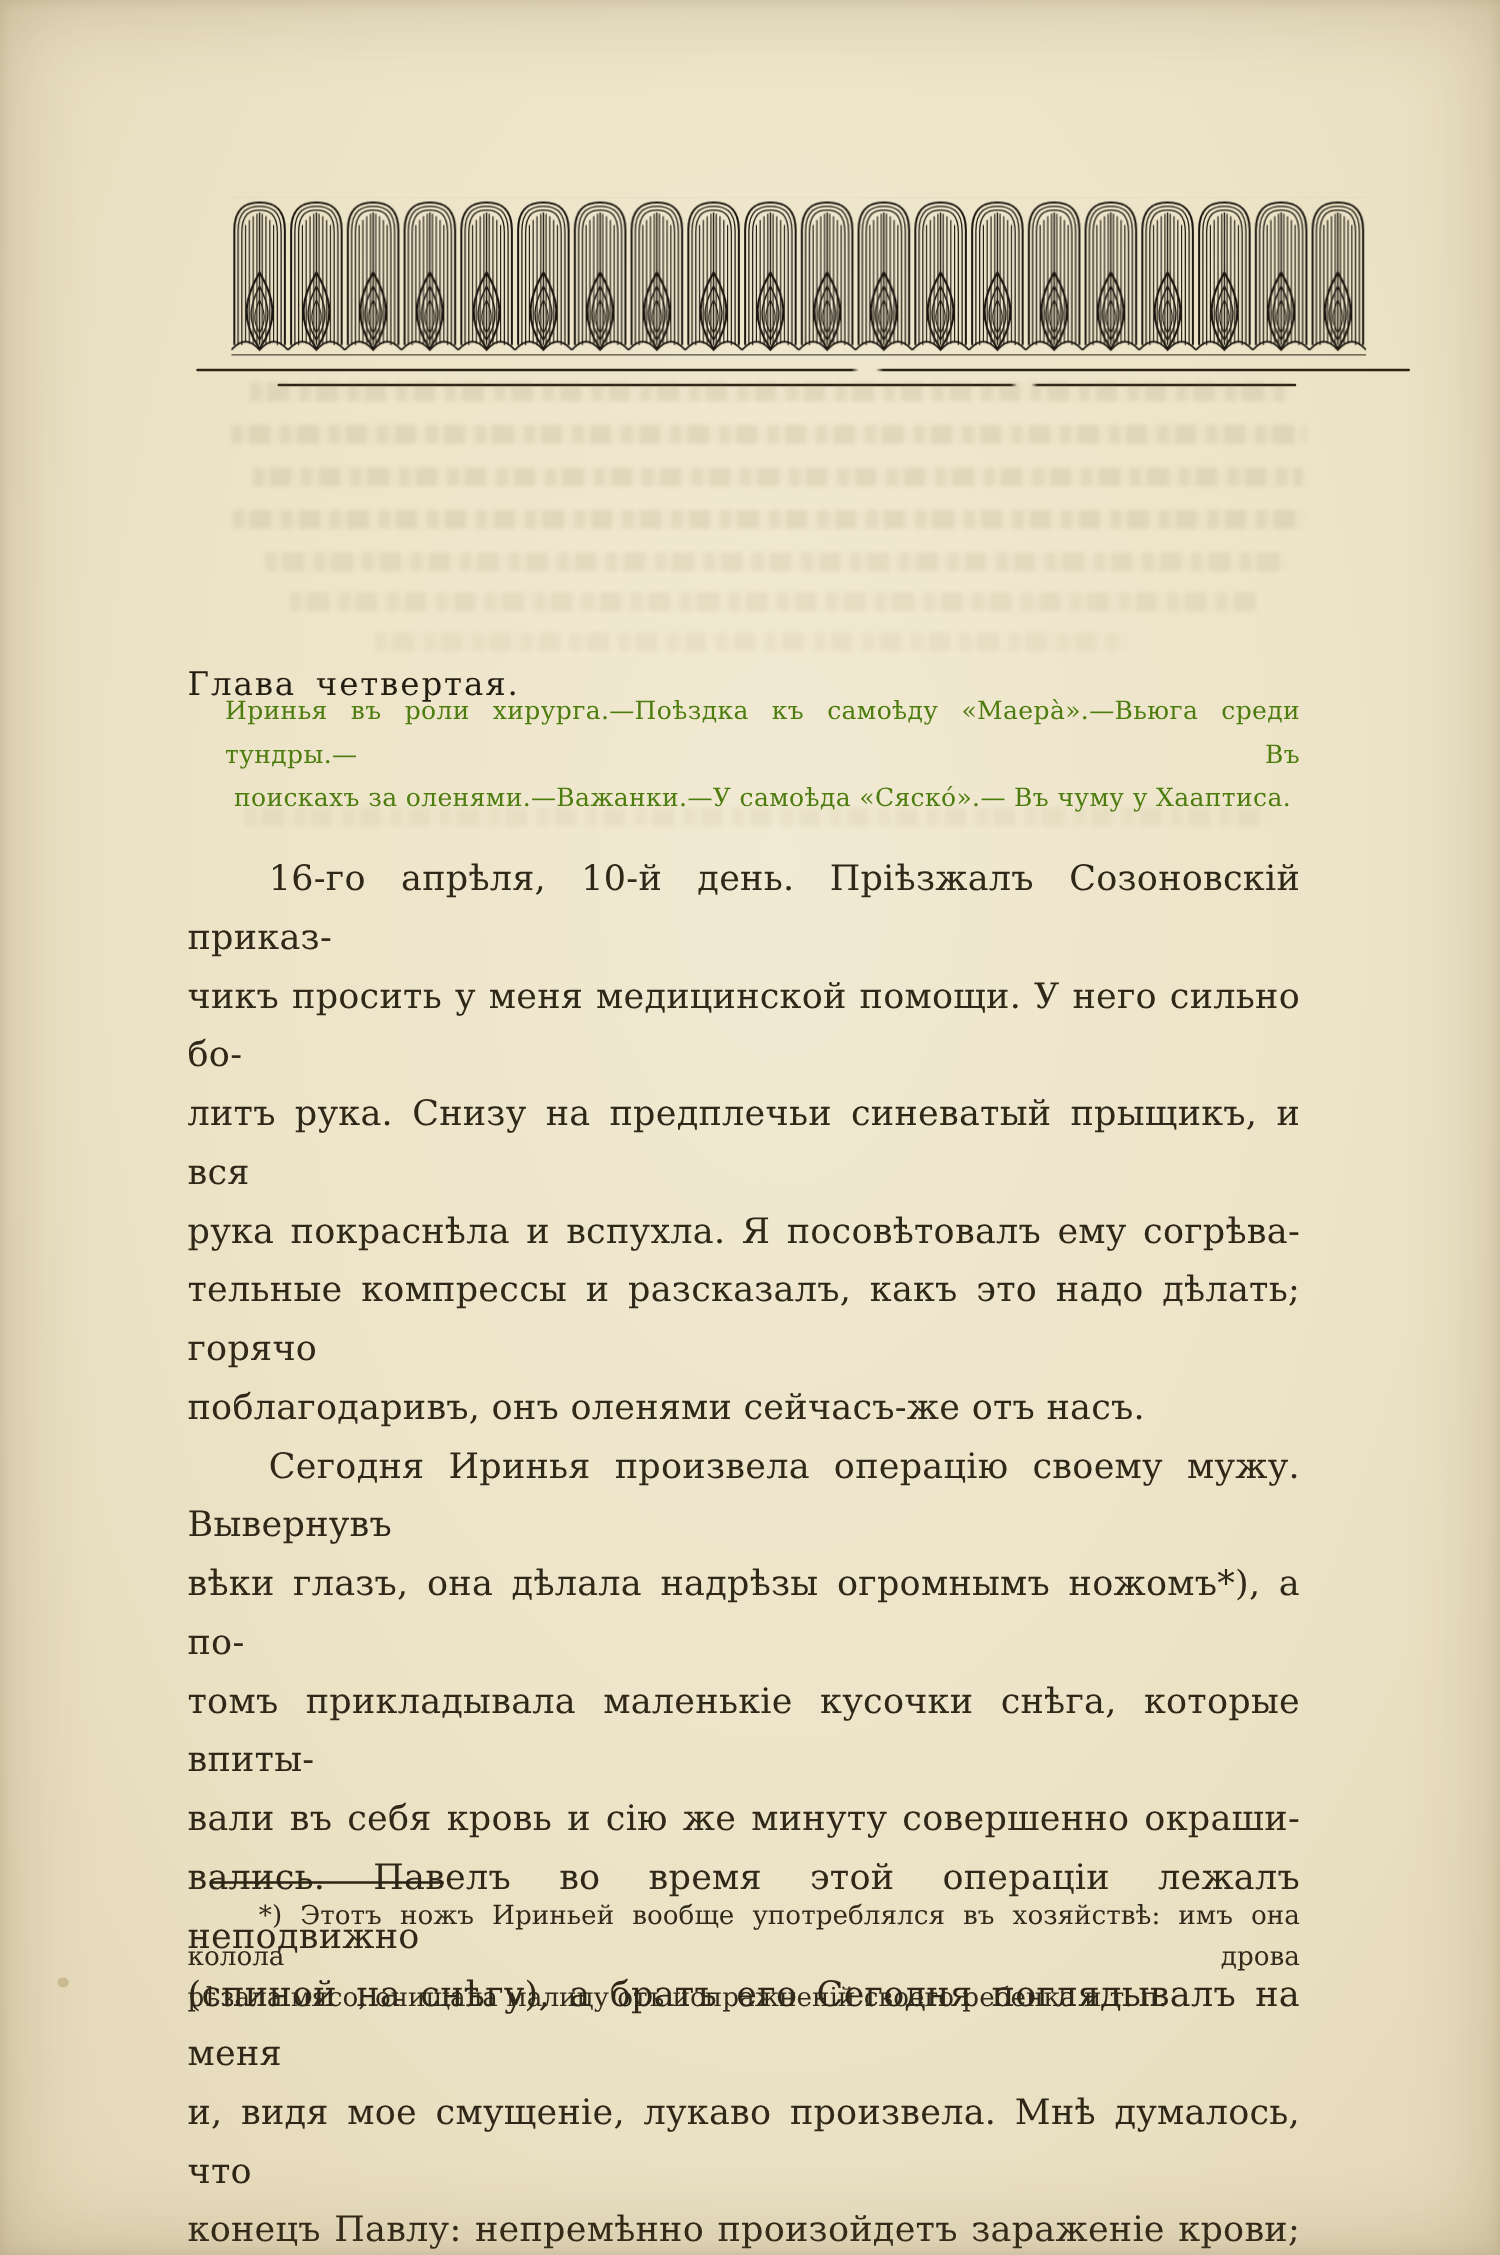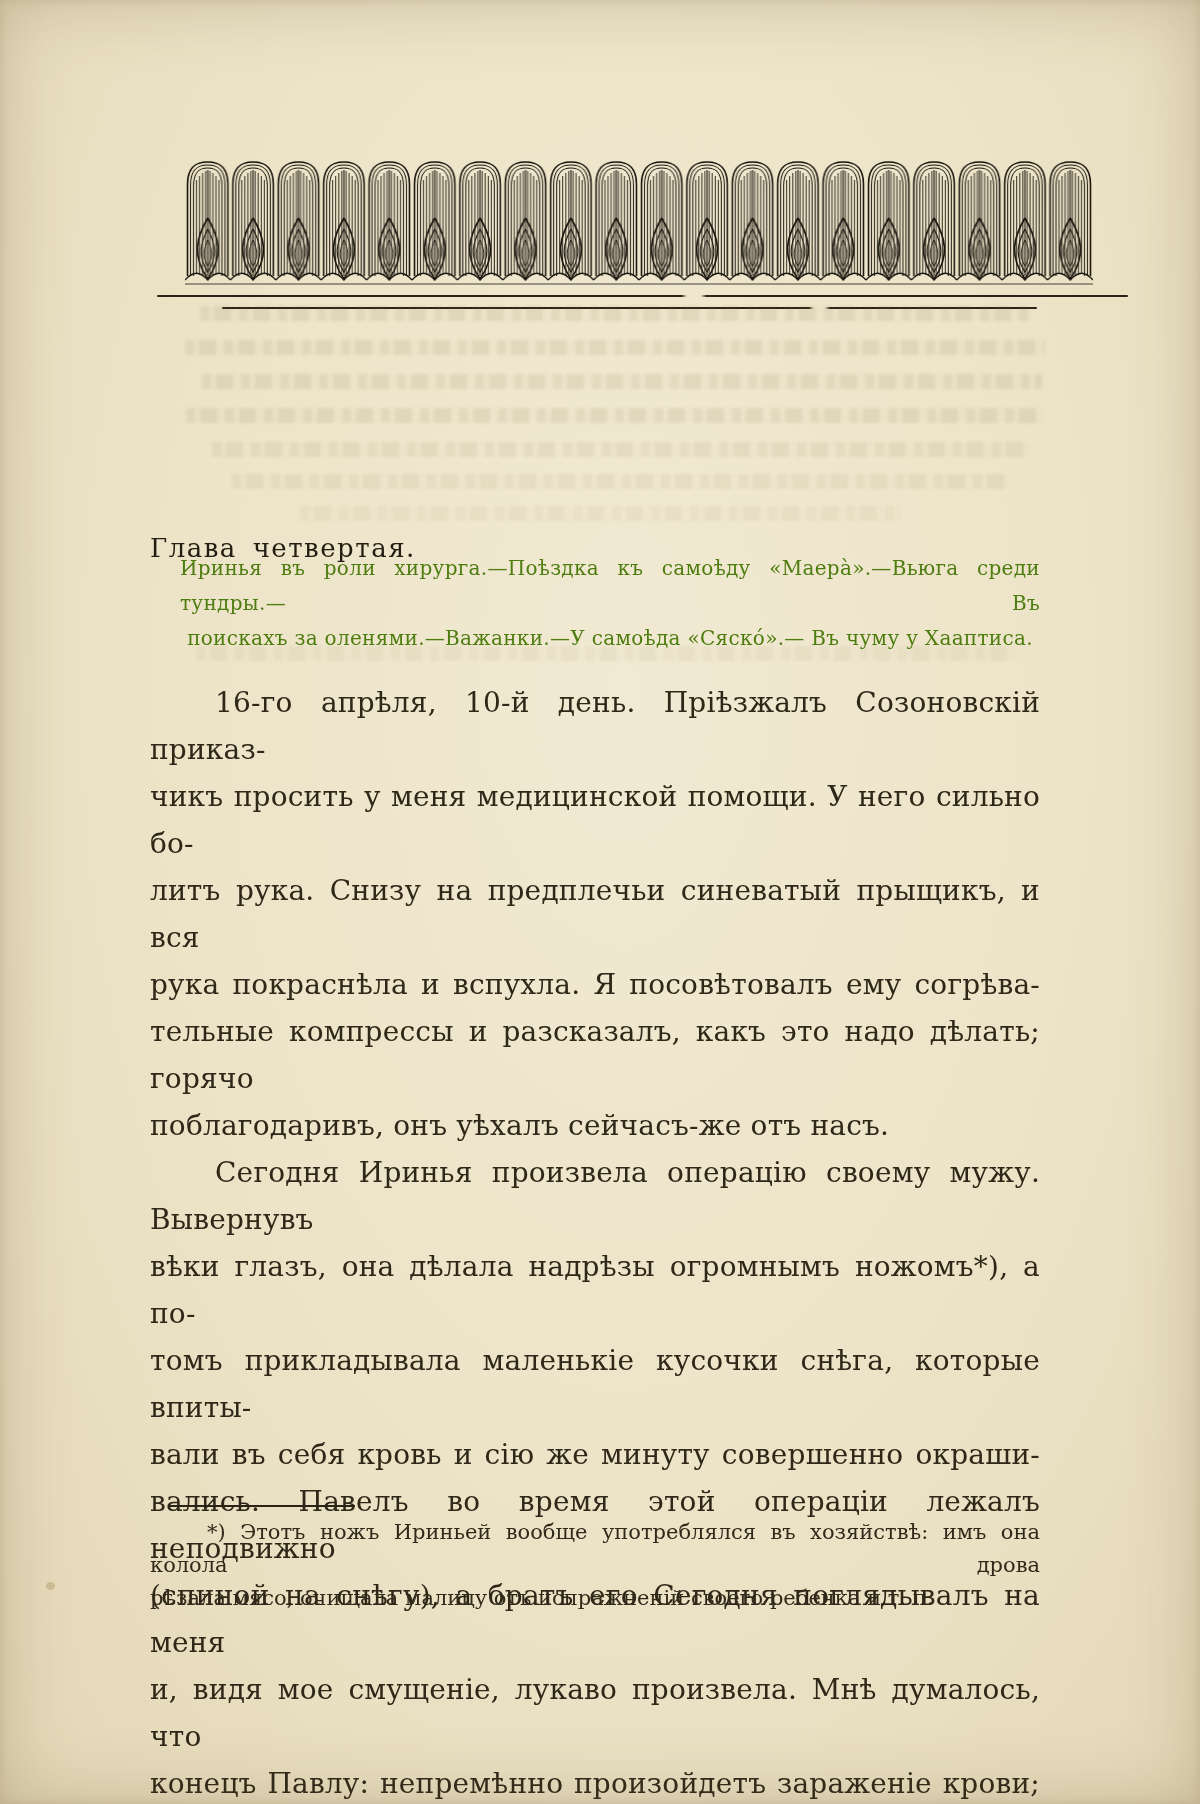--- a/index.html
+++ b/index.html
@@ -142,21 +142,21 @@
     <div class="summary-line center">поискахъ за оленями.—Важанки.—У самоѣда «Сяско́».— Въ чуму у Хааптиса.</div>
   </div>
 
 <div class="body-text">
     <div>
       <div class="bline indent">16-го апрѣля, 10-й день. Пріѣзжалъ Созоновскій приказ-</div>
       <div class="bline">чикъ просить у меня медицинской помощи. У него сильно бо-</div>
       <div class="bline">литъ рука. Снизу на предплечьи синеватый прыщикъ, и вся</div>
       <div class="bline">рука покраснѣла и вспухла. Я посовѣтовалъ ему согрѣва-</div>
       <div class="bline">тельные компрессы и разсказалъ, какъ это надо дѣлать; горячо</div>
-      <div class="bline lastline">поблагодаривъ, онъ уѣхалъ сейчасъ-же отъ насъ.</div>
+      <div class="bline lastline">поблагодаривъ, онъ оленями сейчасъ-же отъ насъ.</div>
     </div>
     <div>
       <div class="bline indent">Сегодня Иринья произвела операцію своему мужу. Вывернувъ</div>
       <div class="bline">вѣки глазъ, она дѣлала надрѣзы огромнымъ ножомъ*), а по-</div>
       <div class="bline">томъ прикладывала маленькіе кусочки снѣга, которые впиты-</div>
       <div class="bline">вали въ себя кровь и сію же минуту совершенно окраши-</div>
       <div class="bline">вались. Павелъ во время этой операціи лежалъ неподвижно</div>
       <div class="bline">(спиной на снѣгу), а братъ его Сегодня поглядывалъ на меня</div>
       <div class="bline">и, видя мое смущеніе, лукаво произвела. Мнѣ думалось, что</div>
       <div class="bline">конецъ Павлу: непремѣнно произойдетъ зараженіе крови; но</div>

